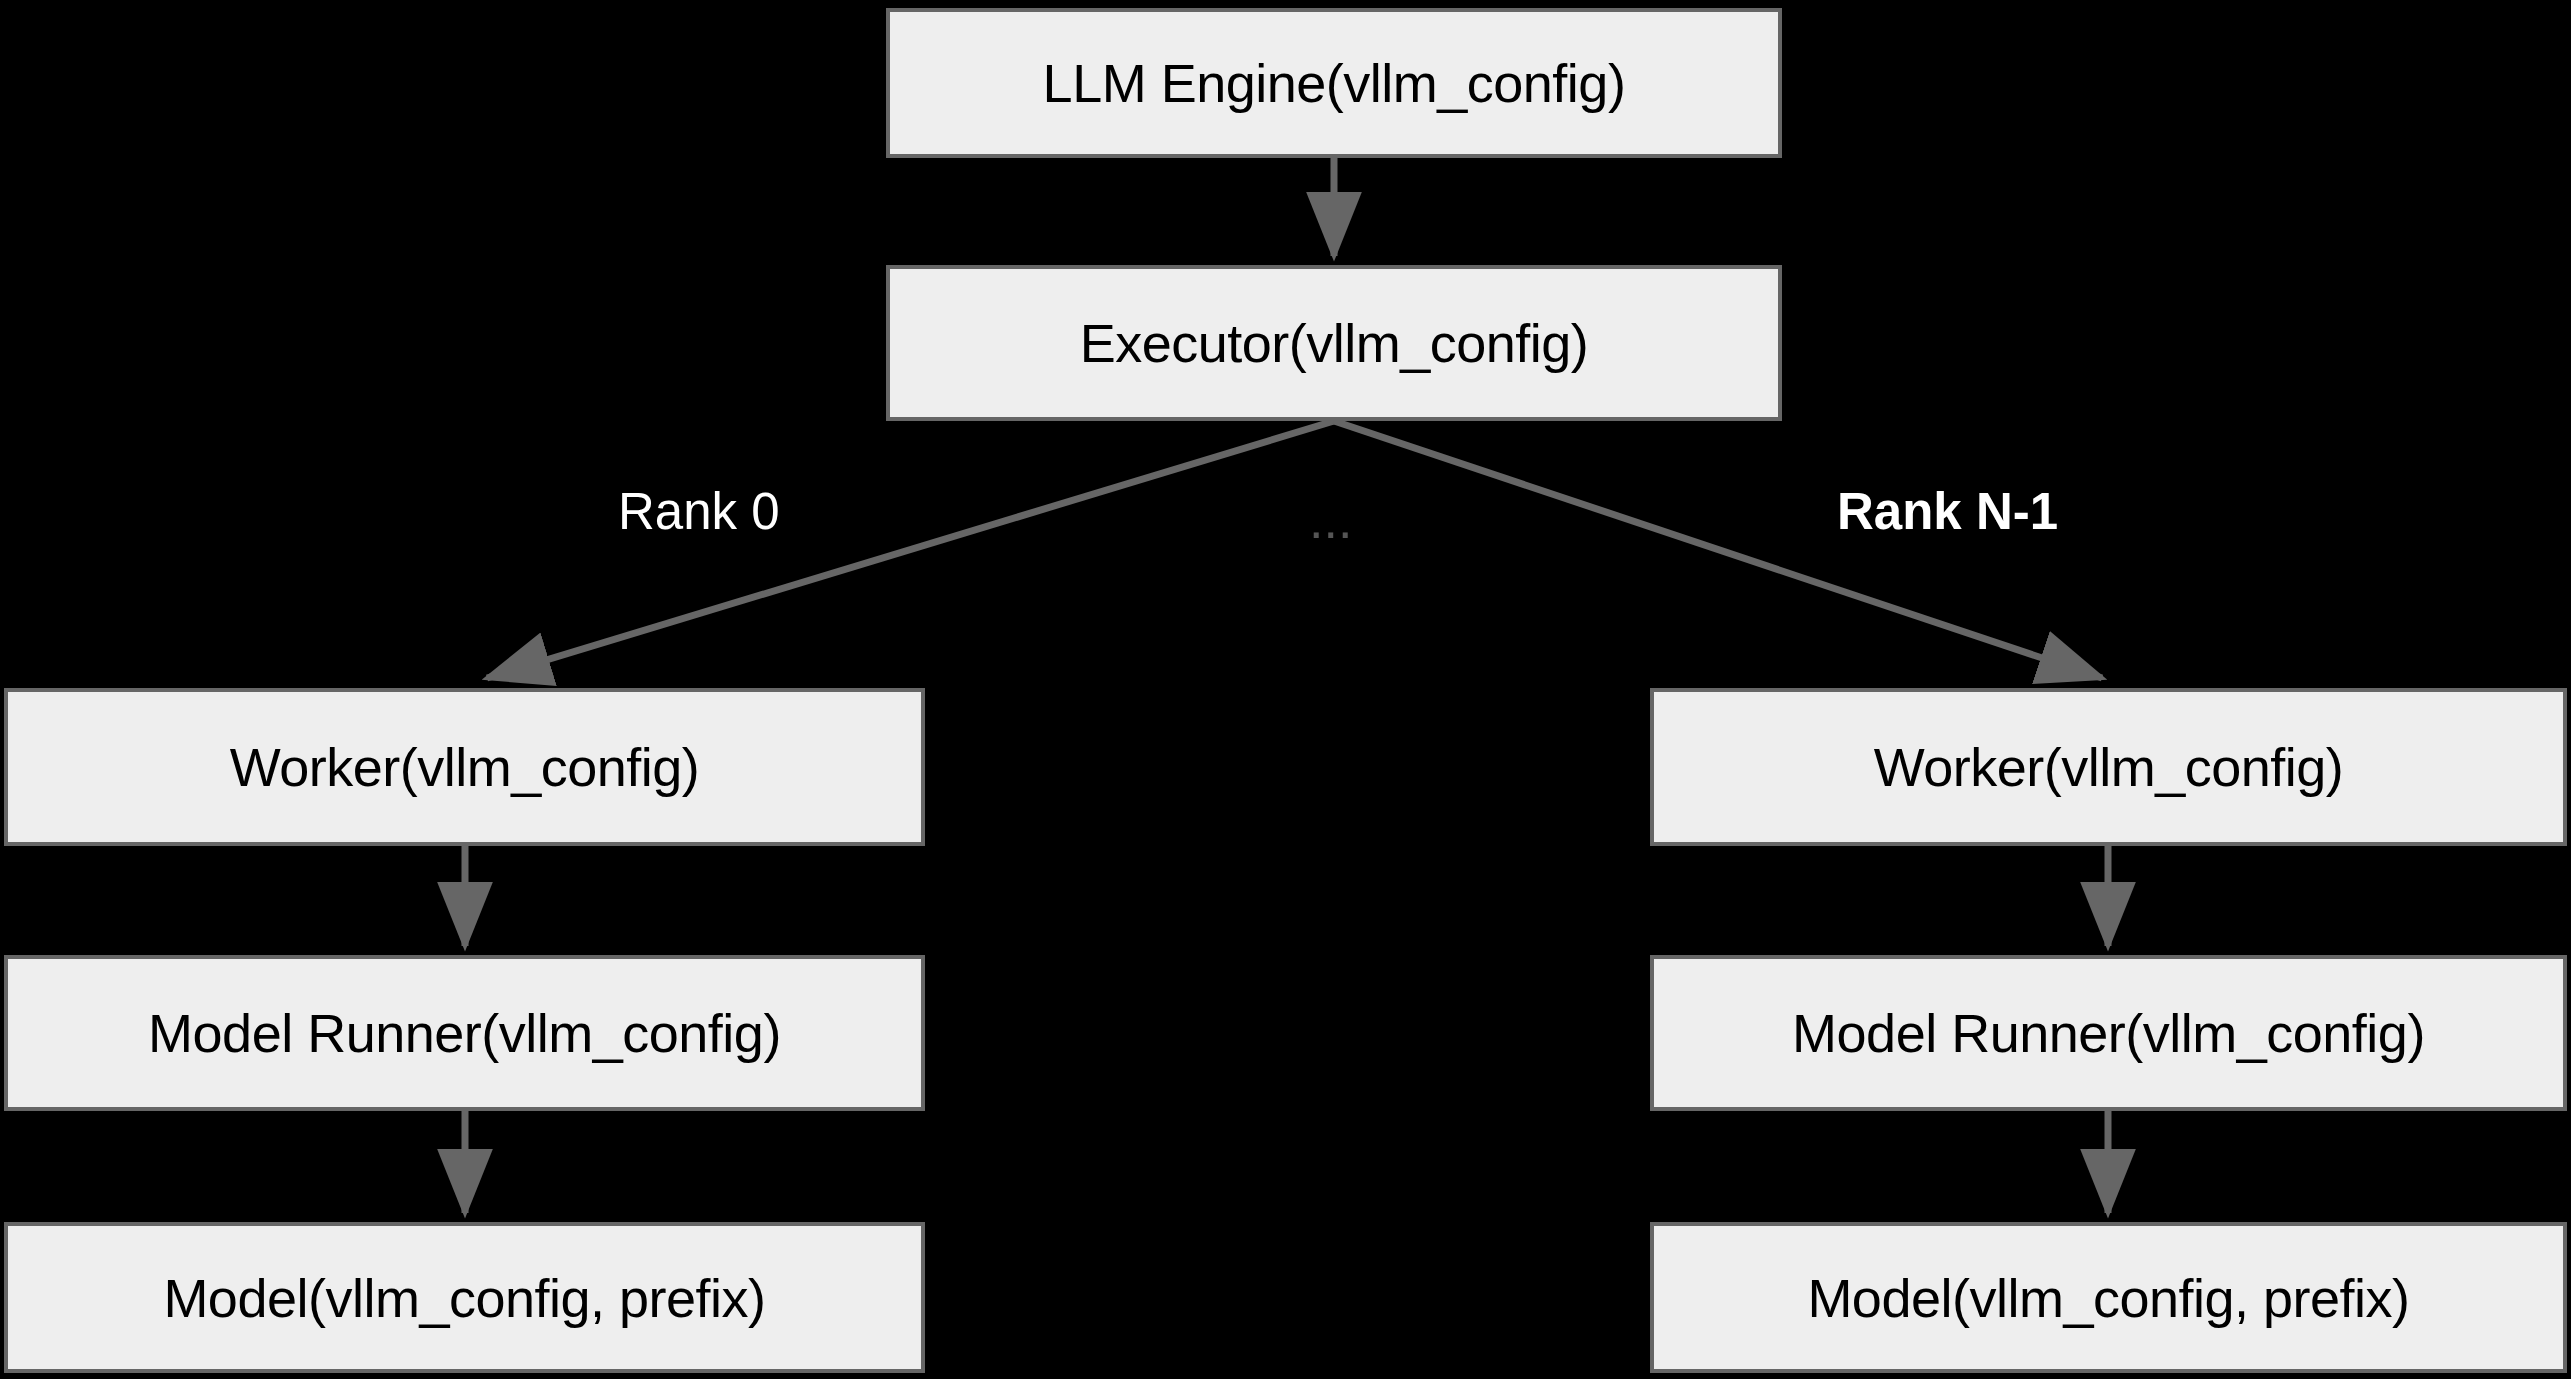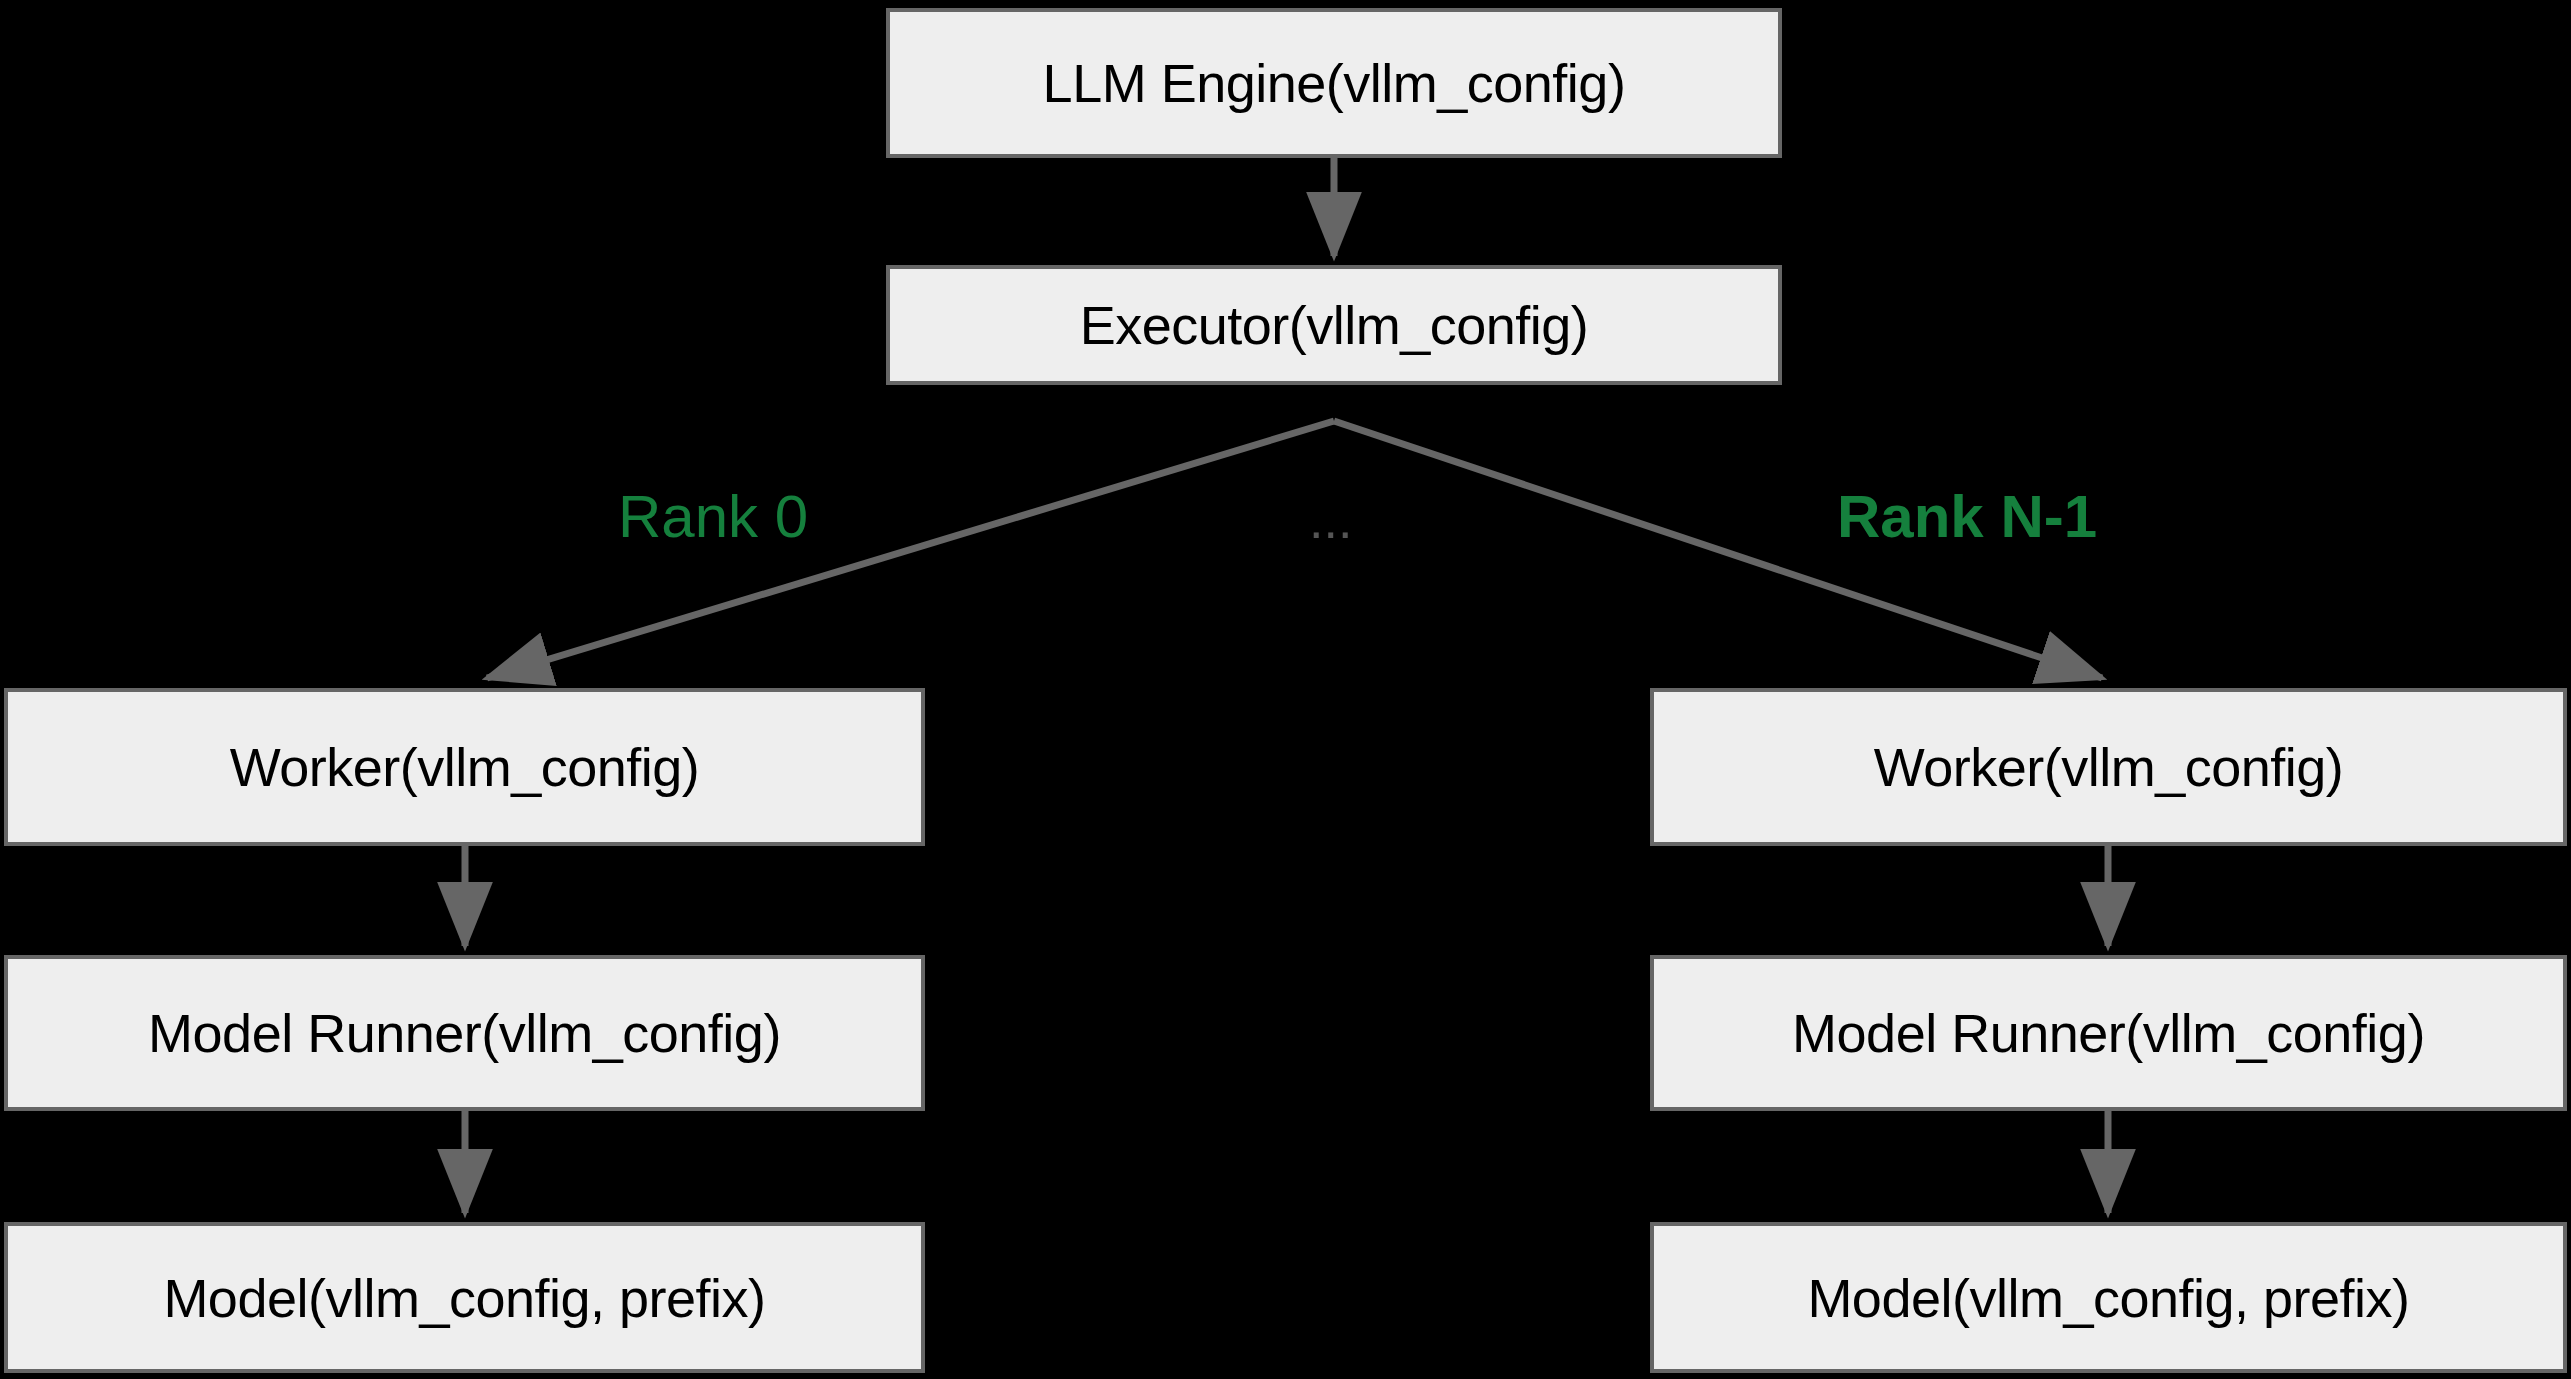--- a/index.html
+++ b/index.html
@@ -29,22 +29,22 @@
     font-weight: 400;
     letter-spacing: -0.5px;
     white-space: nowrap;
   }
   .node-label {
     display: block;
     line-height: 1;
   }
   .edge-label {
     position: absolute;
-    color: #15803d;
-    font-size: 60px;
+    color: #ffffff;
+    font-size: 51px;
     font-weight: 400;
     white-space: nowrap;
     letter-spacing: 0px;
   }
   .ellipsis-label {
     position: absolute;
     color: #555555;
     font-size: 52px;
     line-height: 0.4;
     white-space: nowrap;
@@ -80,21 +80,21 @@
     <line x1="465" y1="1111" x2="465" y2="1213" stroke="#666666" stroke-width="7" marker-end="url(#arrowhead)"></line>
 
     <line x1="2108" y1="846" x2="2108" y2="946" stroke="#666666" stroke-width="7" marker-end="url(#arrowhead)"></line>
     <line x1="2108" y1="1111" x2="2108" y2="1213" stroke="#666666" stroke-width="7" marker-end="url(#arrowhead)"></line>
   </svg>
 
   <div class="node" style="left:886px; top:8px; width:896px; height:150px;text-align:right;">
     <span class="node-label">LLM Engine(vllm_config)</span>
   </div>
 
-  <div class="node" style="left:886px; top:265px; width:896px; height:120px;">
+  <div class="node" style="left:886px; top:265px; width:896px; height:156px;">
     <span class="node-label">Executor(vllm_config)</span>
   </div>
 
   <div class="node" style="left:4px; top:688px; width:921px; height:158px;">
     <span class="node-label">Worker(vllm_config)</span>
   </div>
 
   <div class="node" style="left:1650px; top:688px; width:917px; height:158px;">
     <span class="node-label">Worker(vllm_config)</span>
   </div>

